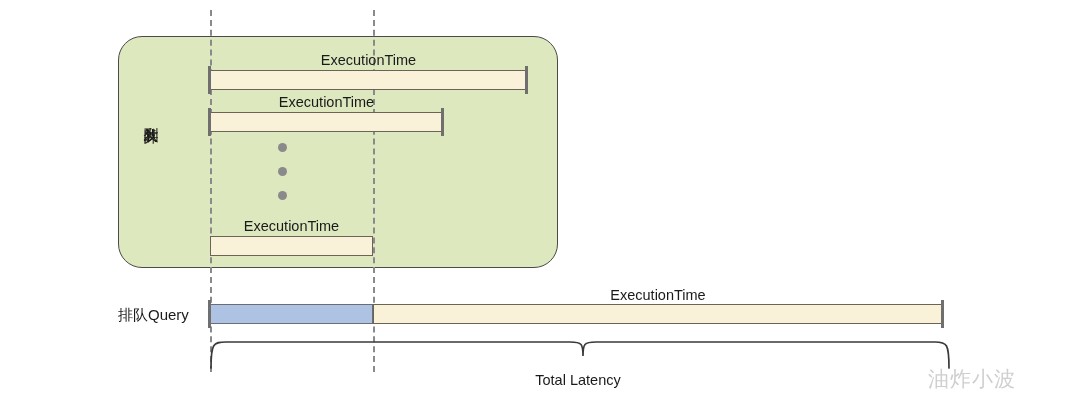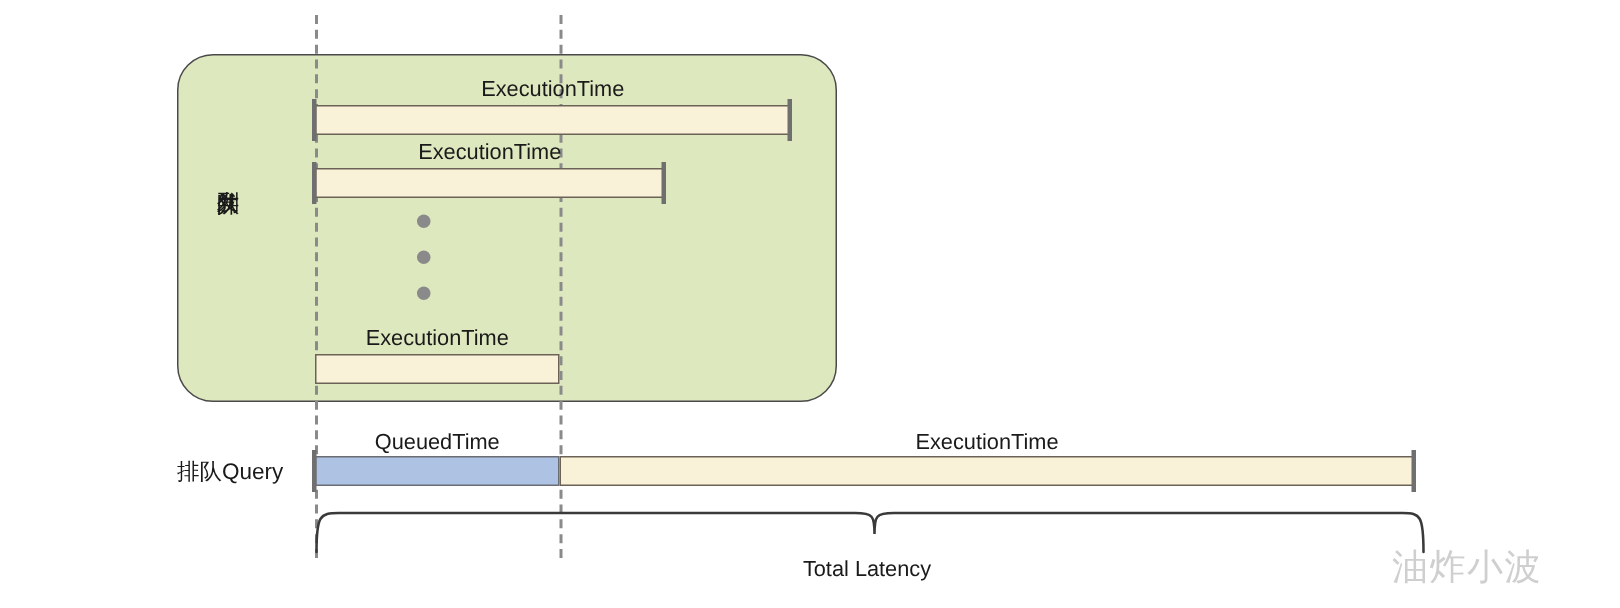--- a/index.html
+++ b/index.html
@@ -128,21 +128,21 @@
     text-align: center;
     font-size: 14.5px;
     white-space: nowrap;
   }
 
   
   .watermark {
     position: absolute;
     left: 928px;
     top: 366px;
-    font-size: 24px;
+    font-size: 21px;
     line-height: 26px;
     color: #cfcfcf;
     letter-spacing: 1px;
     white-space: nowrap;
     user-select: none;
   }
 </style>
 </head>
 <body>
 
@@ -169,21 +169,20 @@
     <i></i>
     <i></i>
     <i></i>
   </div>
 
   <div class="caption" style="left:210px; top:218px; width:163px;">ExecutionTime</div>
   <div class="bar cream" style="left:210px; top:236px; width:163px;"></div>
 
   <div class="row-label">排队Query</div>
 
-  <div class="caption" style="left:210px; top:287px; width:163px;">QueuedTime</div>
   <div class="bar blue" style="left:210px; top:304px; width:163px;"></div>
 
   <div class="caption" style="left:373px; top:287px; width:570px;">ExecutionTime</div>
   <div class="bar cream" style="left:373px; top:304px; width:570px;"></div>
 
   <div class="tick" style="left:208px; top:300px; height:28px;"></div>
   <div class="tick" style="left:941px; top:300px; height:28px;"></div>
 
   <svg class="brace-svg" width="760" height="40" viewBox="0 0 760 40">
     <path d="M 11 38

